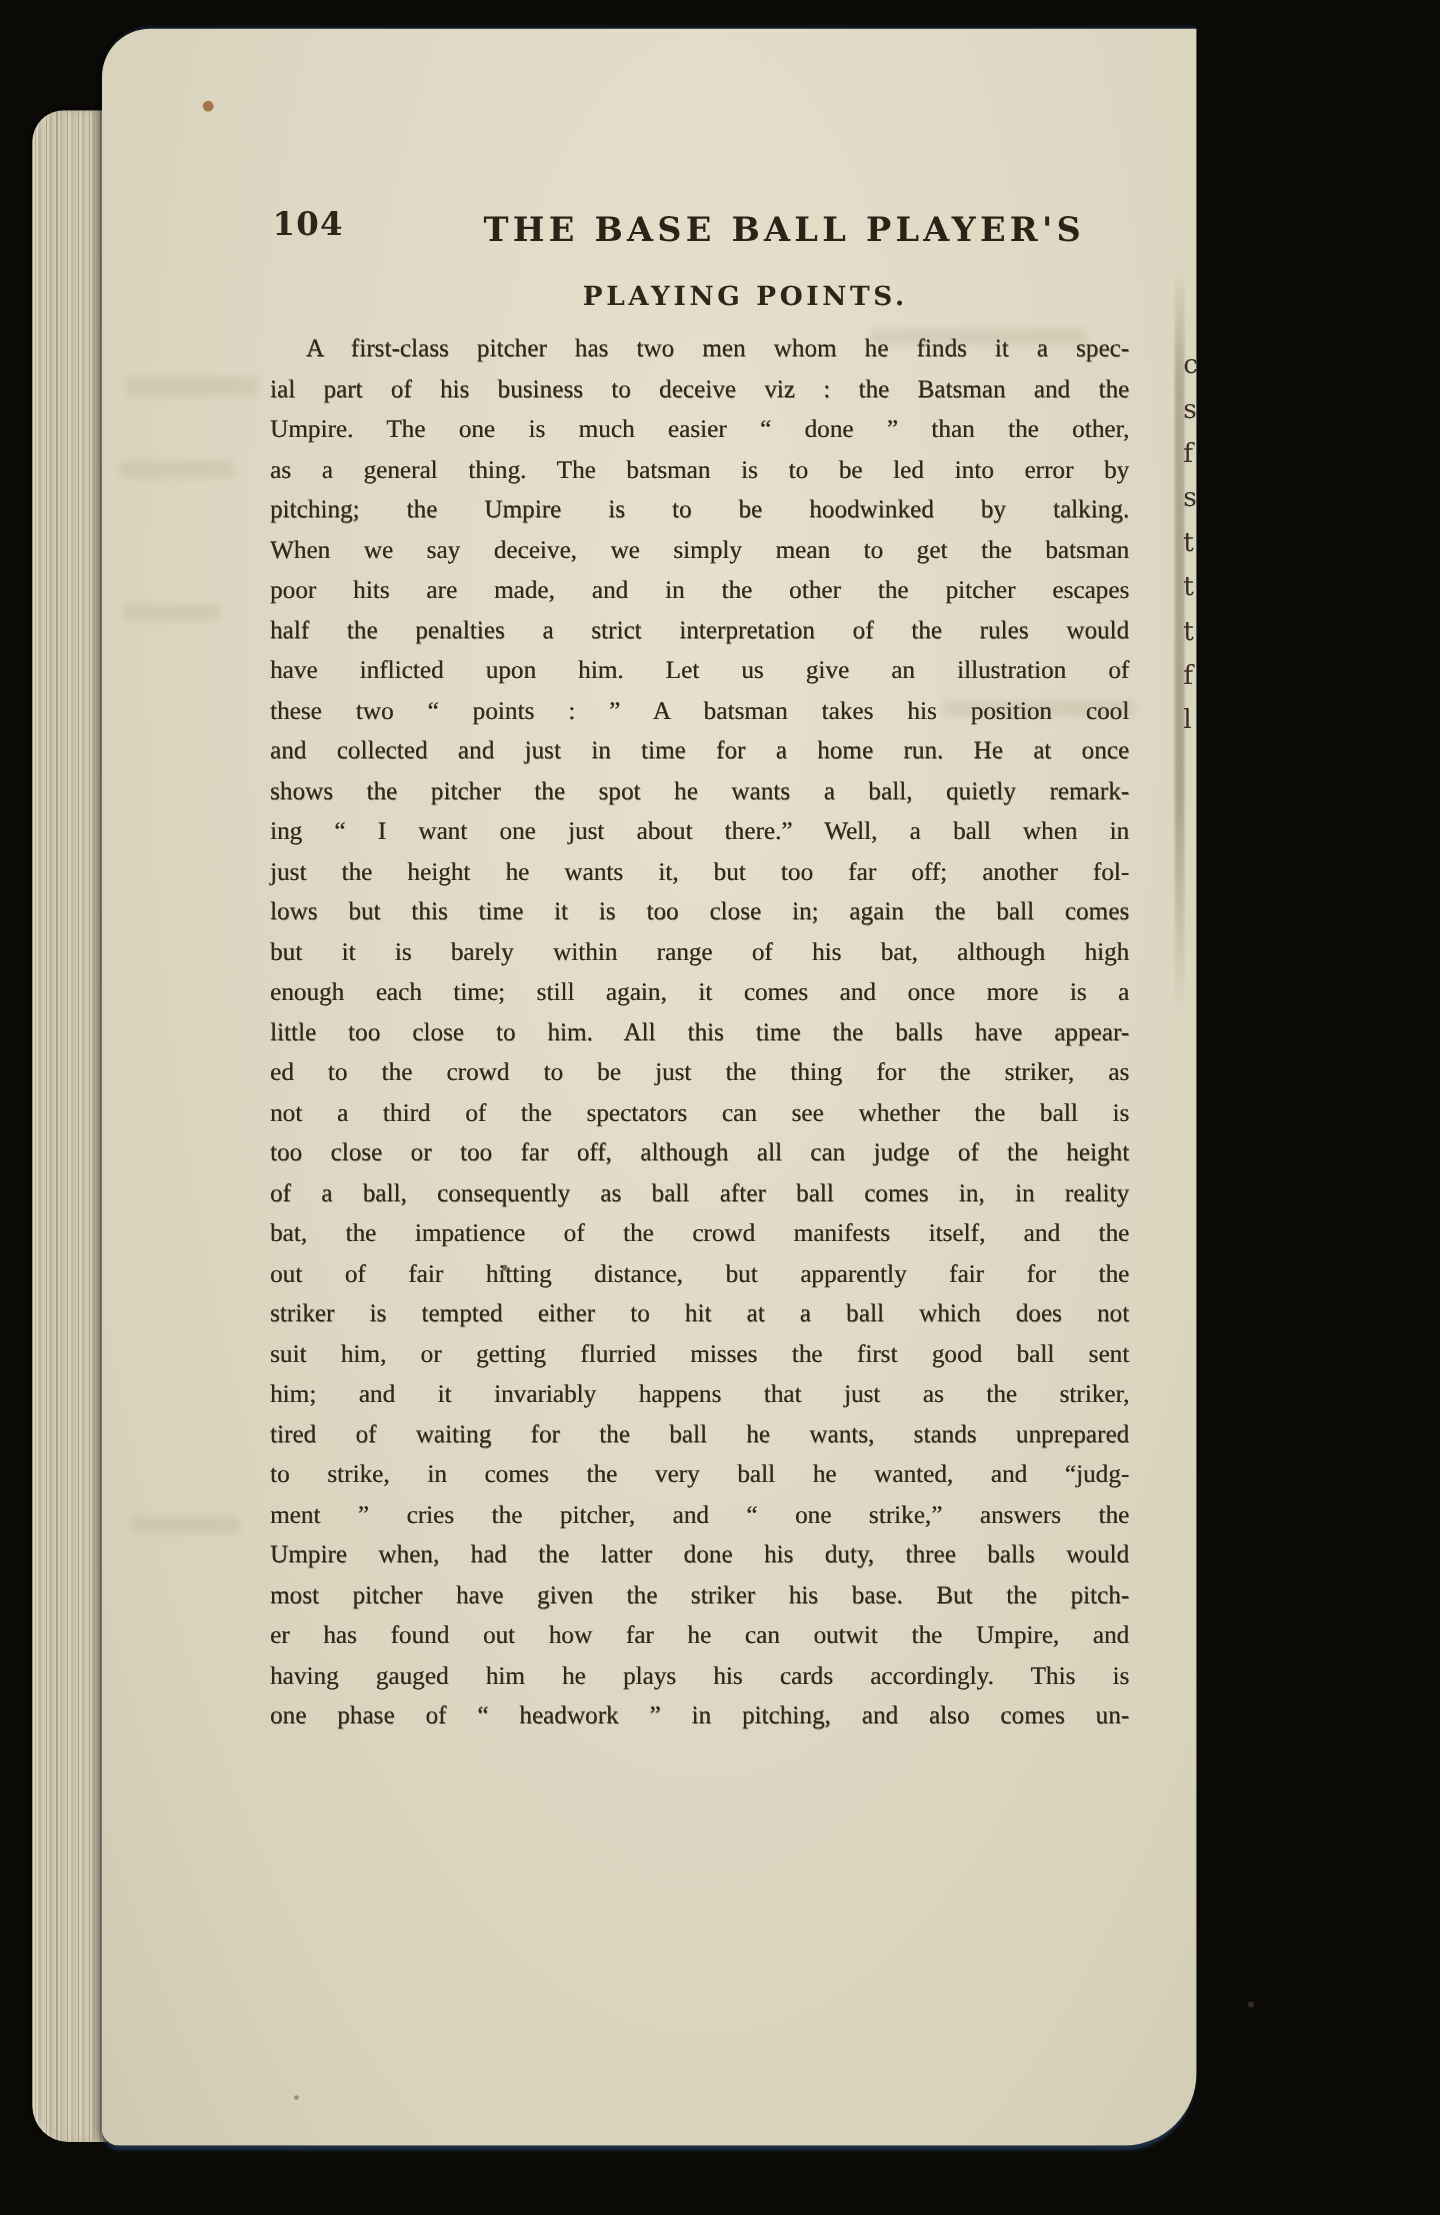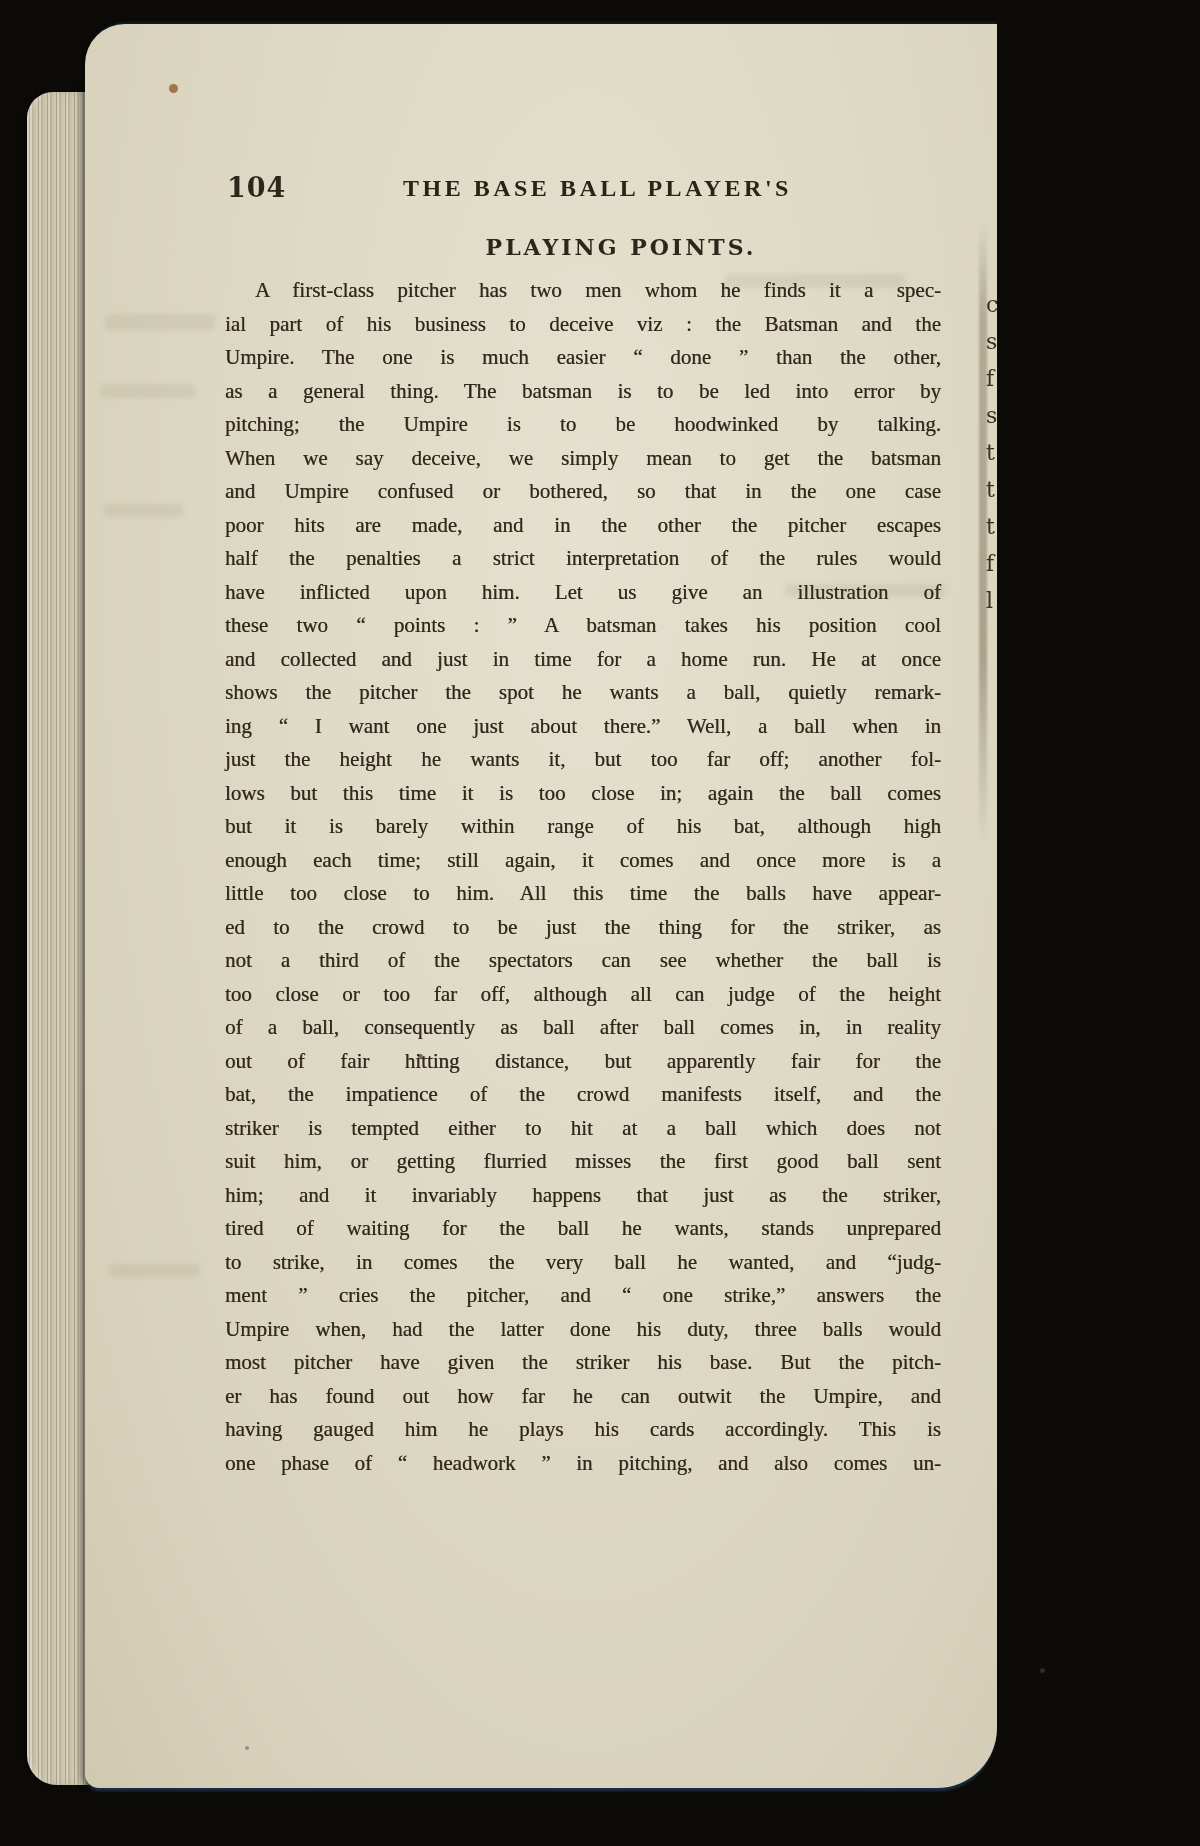--- a/index.html
+++ b/index.html
@@ -36,23 +36,22 @@
 
   .content{position:absolute;left:140px;top:148px;width:716px;}
 
   .header-row{position:relative;height:34px;color:#2e261a;}
   .page-number{
     position:absolute;left:2px;top:0;
     font-size:27px;font-weight:700;letter-spacing:1px;
   }
   .running-title{
     position:absolute;left:178px;top:3px;
-    font-size:24px;font-weight:700;letter-spacing:3.5px;white-space:nowrap;
+    font-size:28px;font-weight:700;letter-spacing:3.5px;white-space:nowrap;
     color:#2b2317;
-    font-family:Liberation Serif, serif;
   }
 
   .section-heading{
     margin-top:28px;text-align:center;
     font-size:22px;font-weight:700;letter-spacing:3px;
     color:#2e261a;padding-left:76px;
   }
 
   .body-text{
     margin-top:14px;
@@ -135,21 +134,20 @@
           <div class="text-line">ial part of his business to deceive viz : the Batsman and the</div>
 
           <div class="text-line">Umpire.  The one is much easier “ done ” than the other,</div>
 
           <div class="text-line">as a general thing.  The batsman is to be led into error by</div>
 
           <div class="text-line">pitching; the Umpire is to be hoodwinked by talking.</div>
 
           <div class="text-line">When we say deceive, we simply mean to get the batsman</div>
 
-          <div class="text-line">and Umpire confused or bothered, so that in the one case</div>
 
           <div class="text-line">poor hits are made, and in the other the pitcher escapes</div>
 
           <div class="text-line">half the penalties a strict interpretation of the rules would</div>
 
           <div class="text-line">have inflicted upon him.  Let us give an illustration of</div>
 
           <div class="text-line">these two “ points : ”  A batsman takes his position cool</div>
 
           <div class="text-line">and collected and just in time for a home run.  He at once</div>
@@ -169,23 +167,23 @@
           <div class="text-line">little too close to him.  All this time the balls have appear-</div>
 
           <div class="text-line">ed to the crowd to be just the thing for the striker, as</div>
 
           <div class="text-line">not a third of the spectators can see whether the ball is</div>
 
           <div class="text-line">too close or too far off, although all can judge of the height</div>
 
           <div class="text-line">of a ball, consequently as ball after ball comes in, in reality</div>
 
+          <div class="text-line">bat, the impatience of the crowd manifests itself, and the</div>
+
           <div class="text-line">out of fair hitting distance, but apparently fair for the</div>
-
-          <div class="text-line">bat, the impatience of the crowd manifests itself, and the</div>
 
           <div class="text-line">striker is tempted either to hit at a ball which does not</div>
 
           <div class="text-line">suit him, or getting flurried misses the first good ball sent</div>
 
           <div class="text-line">him; and it invariably happens that just as the striker,</div>
 
           <div class="text-line">tired of waiting for the ball he wants, stands unprepared</div>
 
           <div class="text-line">to strike, in comes the very ball he wanted, and “judg-</div>

